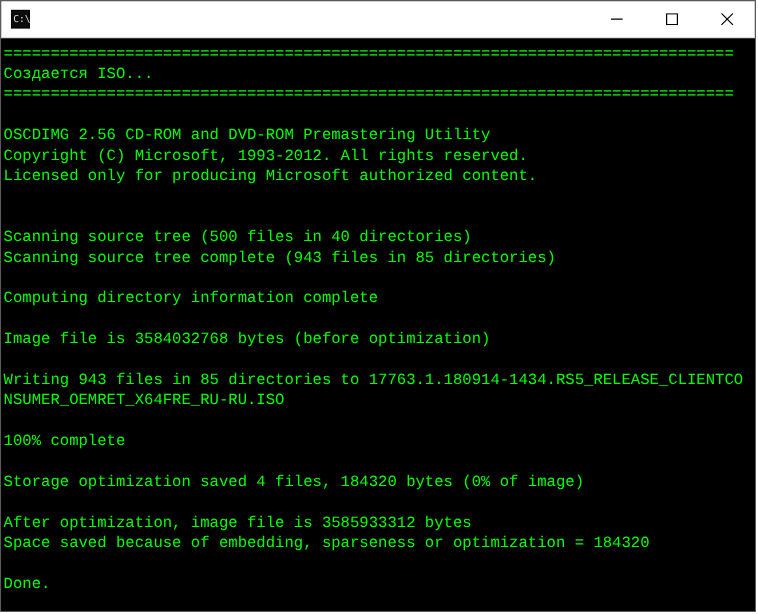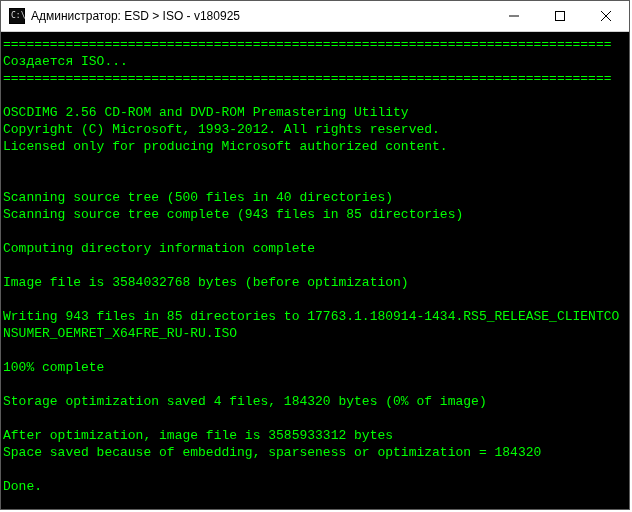--- a/index.html
+++ b/index.html
@@ -85,21 +85,20 @@
 <div class="window">
 
   <div class="titlebar">
     <span class="titlebar-icon">
       <svg width="16" height="16" viewBox="0 0 16 16">
         <rect x="0" y="0" width="16" height="16" fill="#000"></rect>
         <rect x="1" y="1" width="14" height="14" fill="#0c0c0c"></rect>
         <text x="2" y="10" font-family="Consolas,monospace" font-size="8" fill="#dcdcdc">C:\</text>
       </svg>
     </span>
-    <span class="titlebar-title">Администратор: ESD &gt; ISO - v180925</span>
     <span class="titlebar-spacer"></span>
     <div class="titlebar-controls">
       <div class="titlebar-btn">
         <svg width="10" height="10" viewBox="0 0 10 10">
             <line x1="0" y1="5" x2="10" y2="5" stroke="#000" stroke-width="1"></line>
           </svg>
       </div>
       <div class="titlebar-btn">
         <svg width="10" height="10" viewBox="0 0 10 10">
             <rect x="0.5" y="0.5" width="9" height="9" fill="none" stroke="#000" stroke-width="1"></rect>

